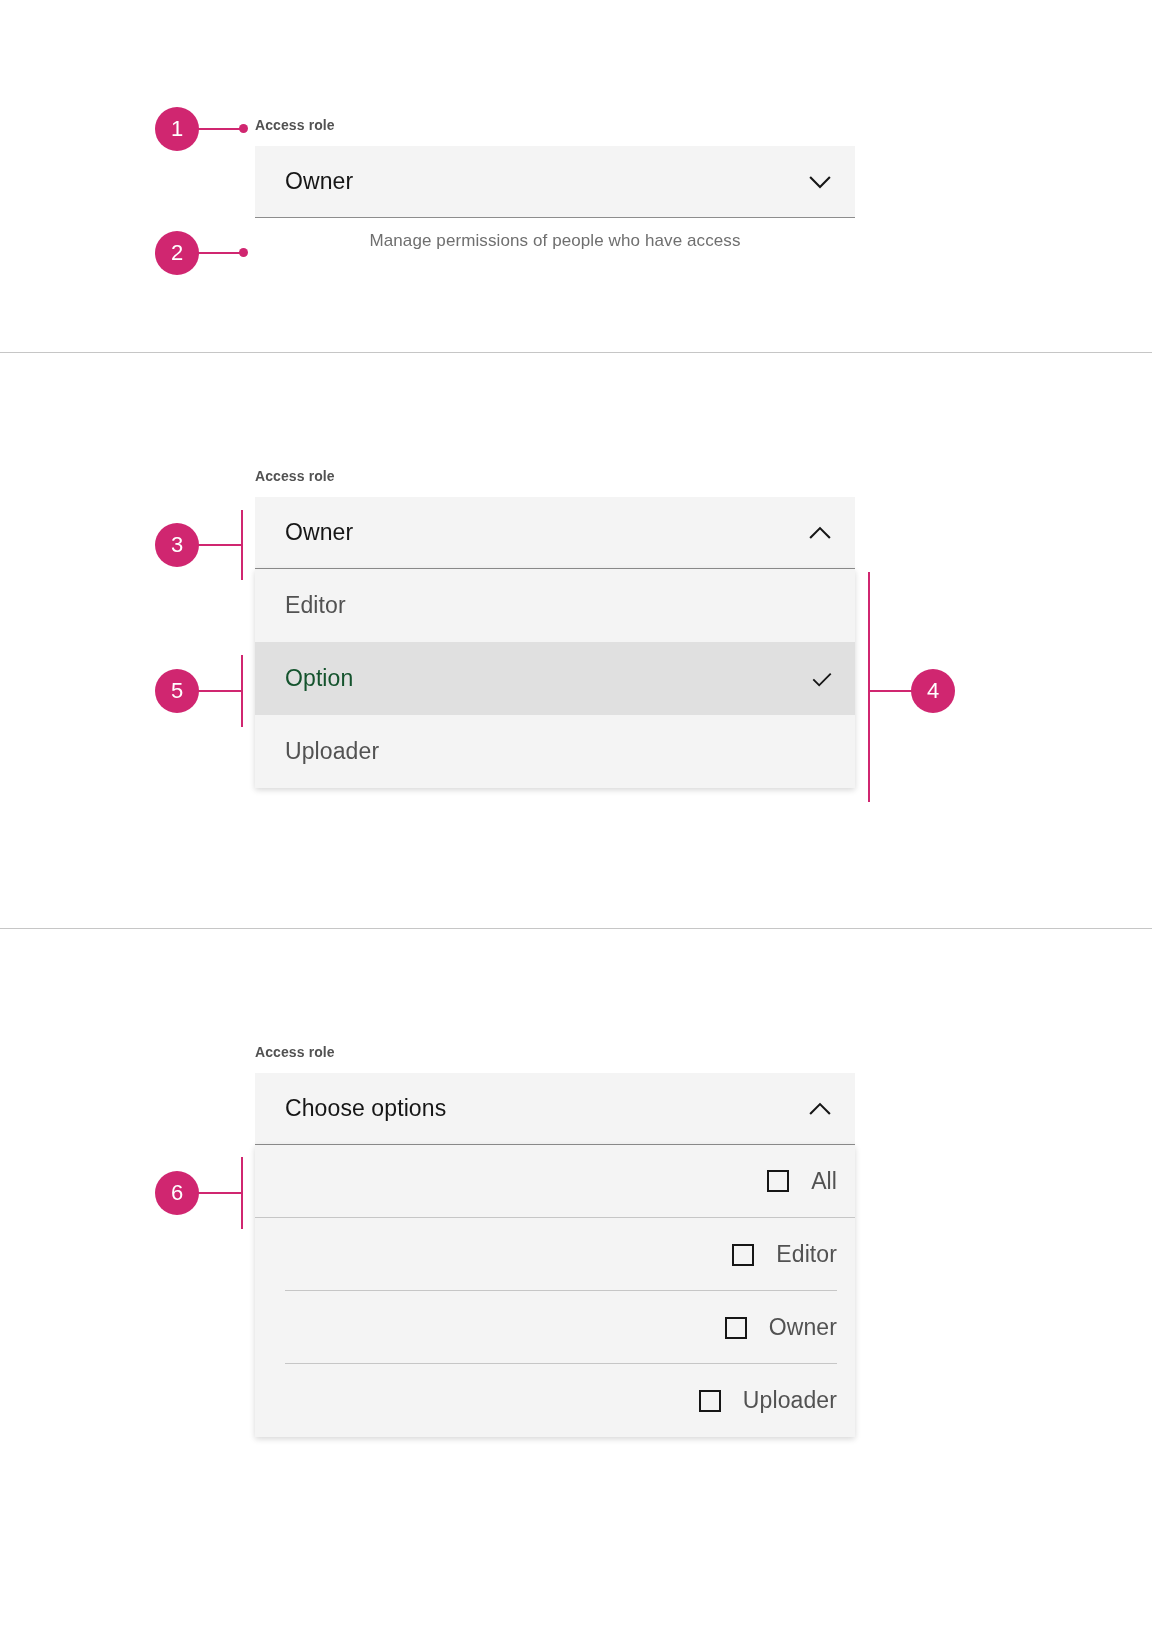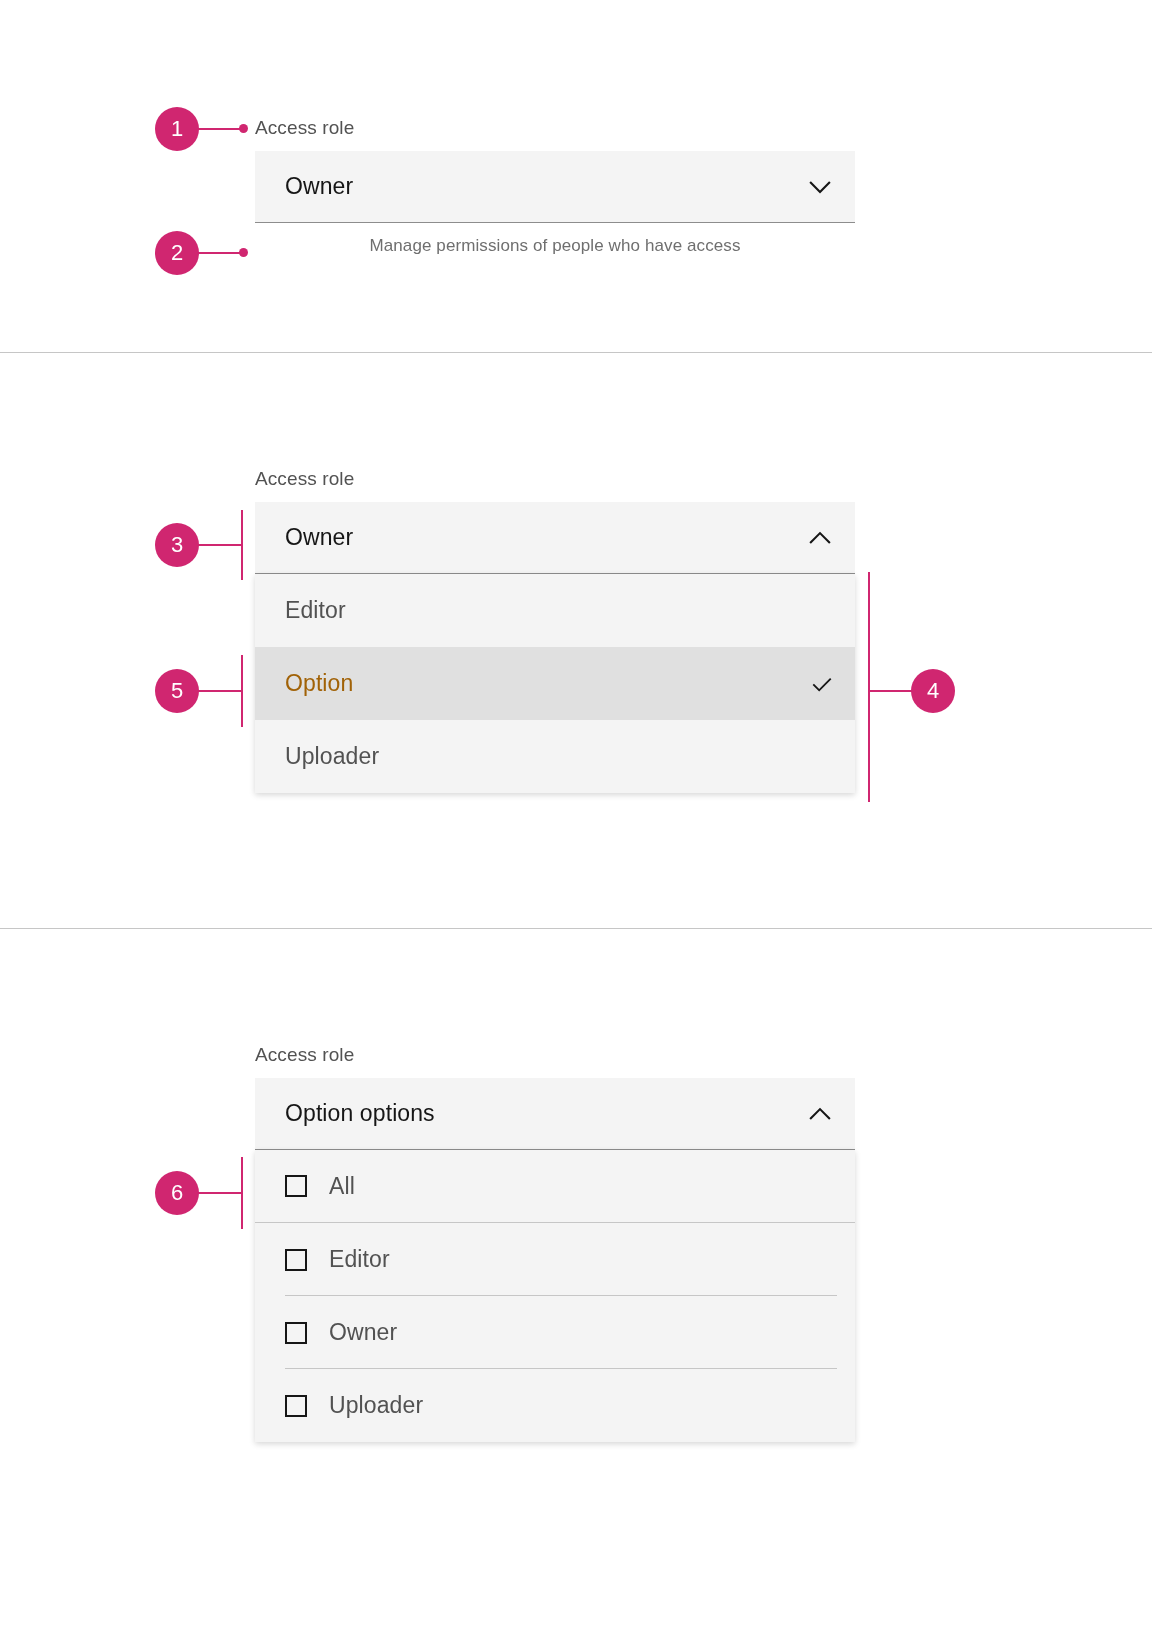--- a/index.html
+++ b/index.html
@@ -21,25 +21,26 @@
     left: 0;
     width: 1152px;
     height: 1px;
     background: #c6c6c6;
   }
 
   
   .dd-block { position: absolute; width: 600px; left: 255px; }
 
   .dd-label {
-    font-size: 19px;
+    font-size: 14px;
     color: #525252;
     letter-spacing: 0.1px;
     line-height: 1;
     margin-bottom: 14px;
+    font-weight: bold;
   }
 
   .dd-helper {
     font-size: 17px;
     color: #6f6f6f;
     letter-spacing: 0.1px;
     line-height: 1;
     margin-top: 14px;
     text-align: center;
   }
@@ -86,21 +87,21 @@
     justify-content: space-between;
     padding: 0 18px 0 30px;
     font-size: 23px;
     color: #525252;
     letter-spacing: 0.1px;
     cursor: pointer;
   }
 
   .dd-option.selected {
     background: #e0e0e0;
-    color: #a16207;
+    color: #14532d;
   }
 
   .dd-check {
     width: 30px; height: 30px;
     display: inline-flex; align-items: center; justify-content: center;
     flex: none;
   }
 
   
   .ms-list {
@@ -111,20 +112,21 @@
   .ms-option {
     height: 73px;
     display: flex;
     align-items: center;
     padding: 0 18px 0 30px;
     font-size: 23px;
     color: #525252;
     letter-spacing: 0.1px;
     cursor: pointer;
     position: relative;
+    justify-content: flex-end;
   }
 
   .ms-option.all-row { border-bottom: 1px solid #c6c6c6; }
 
   .ms-option.has-rule::after {
     content: "";
     position: absolute;
     left: 30px;
     right: 18px;
     bottom: 0;
@@ -261,21 +263,21 @@
   </div>
   <div class="lead" style="left:868px; top:690px; width:45px;"></div>
   <div class="bracket" style="left:868px; top:572px; height:230px;"></div>
 
   <div class="section-rule" style="top:928px;"></div>
 
   <div class="dd-block" style="top:1045px;">
     <div class="dd-label">Access role</div>
 
     <div class="dd-trigger">
-      <span class="dd-trigger-text placeholder">Option options</span>
+      <span class="dd-trigger-text placeholder">Choose options</span>
       <span class="chev">
         <svg width="34" height="34" viewBox="0 0 32 32" aria-hidden="true">
           <path d="M16 10 L26 20 L24.6 21.4 L16 12.8 L7.4 21.4 L6 20 Z" fill="#161616"></path>
         </svg>
       </span>
     </div>
 
     <div class="ms-list">
       <div class="ms-option all-row">
         <span class="cbox"></span>

